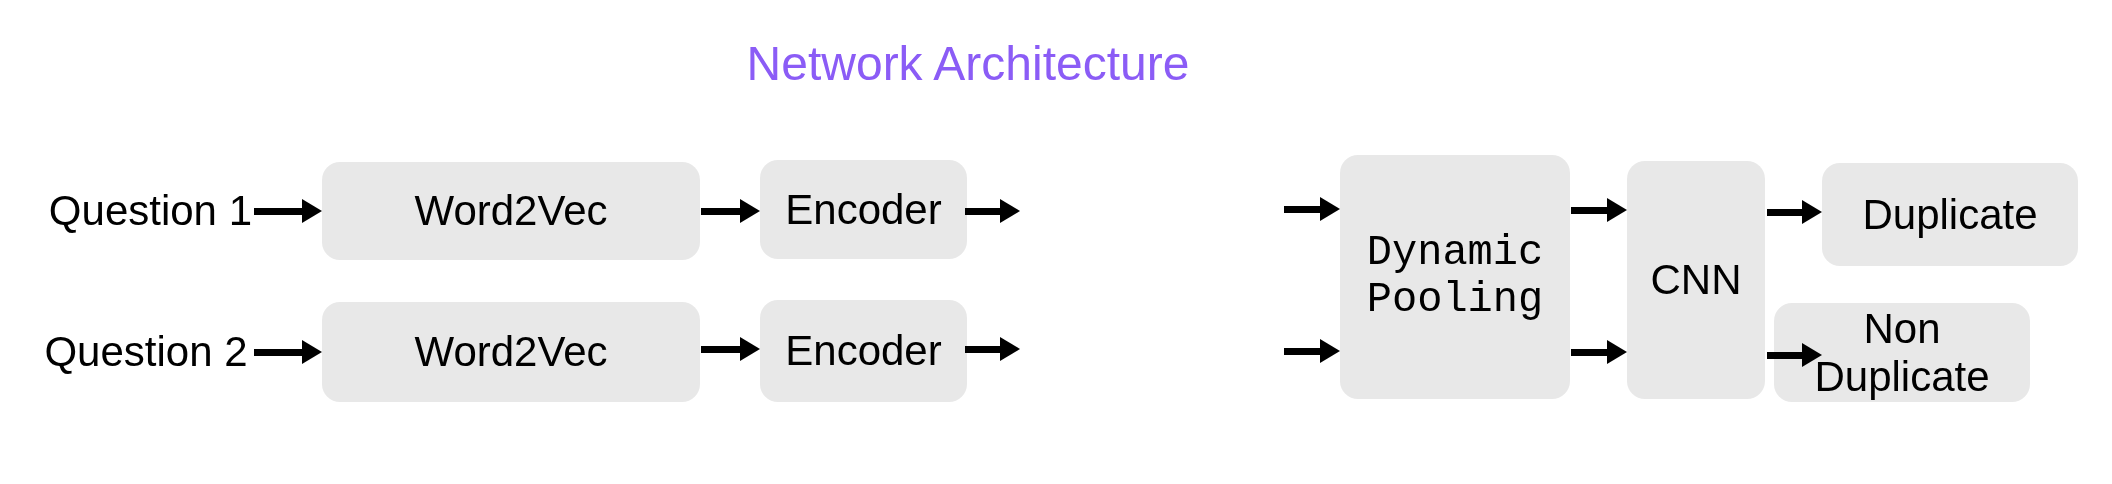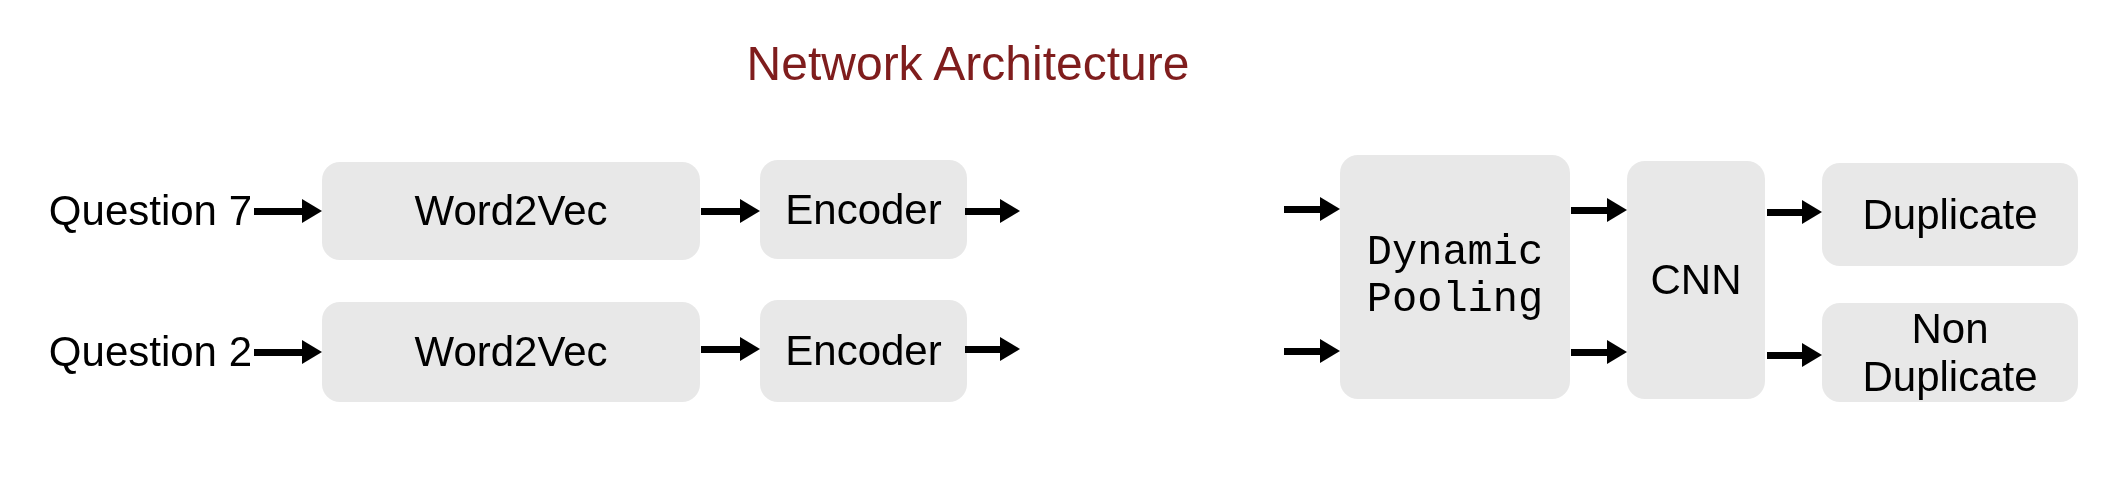--- a/index.html
+++ b/index.html
@@ -21,21 +21,21 @@
     background: #ffffff;
   }
   .diagram-title {
     position: absolute;
     left: 718px;
     top: 38px;
     width: 500px;
     text-align: center;
     font-size: 48px;
     line-height: 1.1;
-    color: #7f1d1d;
+    color: #8b5cf6;
     white-space: nowrap;
   }
   .qlabel {
     position: absolute;
     left: 40px;
     width: 212px;
     height: 46px;
     line-height: 46px;
     font-size: 42px;
     text-align: right;
@@ -74,35 +74,35 @@
     border-left: 20px solid #000000;
   }
 </style>
 </head>
 <body>
 
 <div class="canvas">
 
   <div class="diagram-title">Network Architecture</div>
 
-  <div class="qlabel" style="top:188px;">Question 7</div>
-  <div class="qlabel" style="top:329px;">Question 2</div>
+  <div class="qlabel" style="top:188px;">Question 1</div>
+  <div class="qlabel" style="top:329px;text-align:center;">Question 2</div>
 
   <div class="node" style="left:322px; top:162px; width:378px; height:98px;">Word2Vec</div>
   <div class="node" style="left:760px; top:160px; width:207px; height:99px;">Encoder</div>
 
   <div class="node" style="left:322px; top:302px; width:378px; height:100px;">Word2Vec</div>
   <div class="node" style="left:760px; top:300px; width:207px; height:102px;">Encoder</div>
 
   <div class="node" style="left:1340px; top:155px; width:230px; height:244px;font-family:Liberation Mono, monospace;">Dynamic
 Pooling</div>
   <div class="node" style="left:1627px; top:161px; width:138px; height:238px;">CNN</div>
 
   <div class="node" style="left:1822px; top:163px; width:256px; height:103px;">Duplicate</div>
-  <div class="node" style="left:1822px; top:303px; width:256px; height:99px;">Non
+  <div class="node" style="left:1774px; top:303px; width:256px; height:99px;">Non
 Duplicate</div>
 
   <div class="arrow" style="left:254px; top:196px; width:68px;">
     <div class="shaft"></div>
     <div class="head"></div>
   </div>
   <div class="arrow" style="left:701px; top:196px; width:59px;">
     <div class="shaft"></div>
     <div class="head"></div>
   </div>

